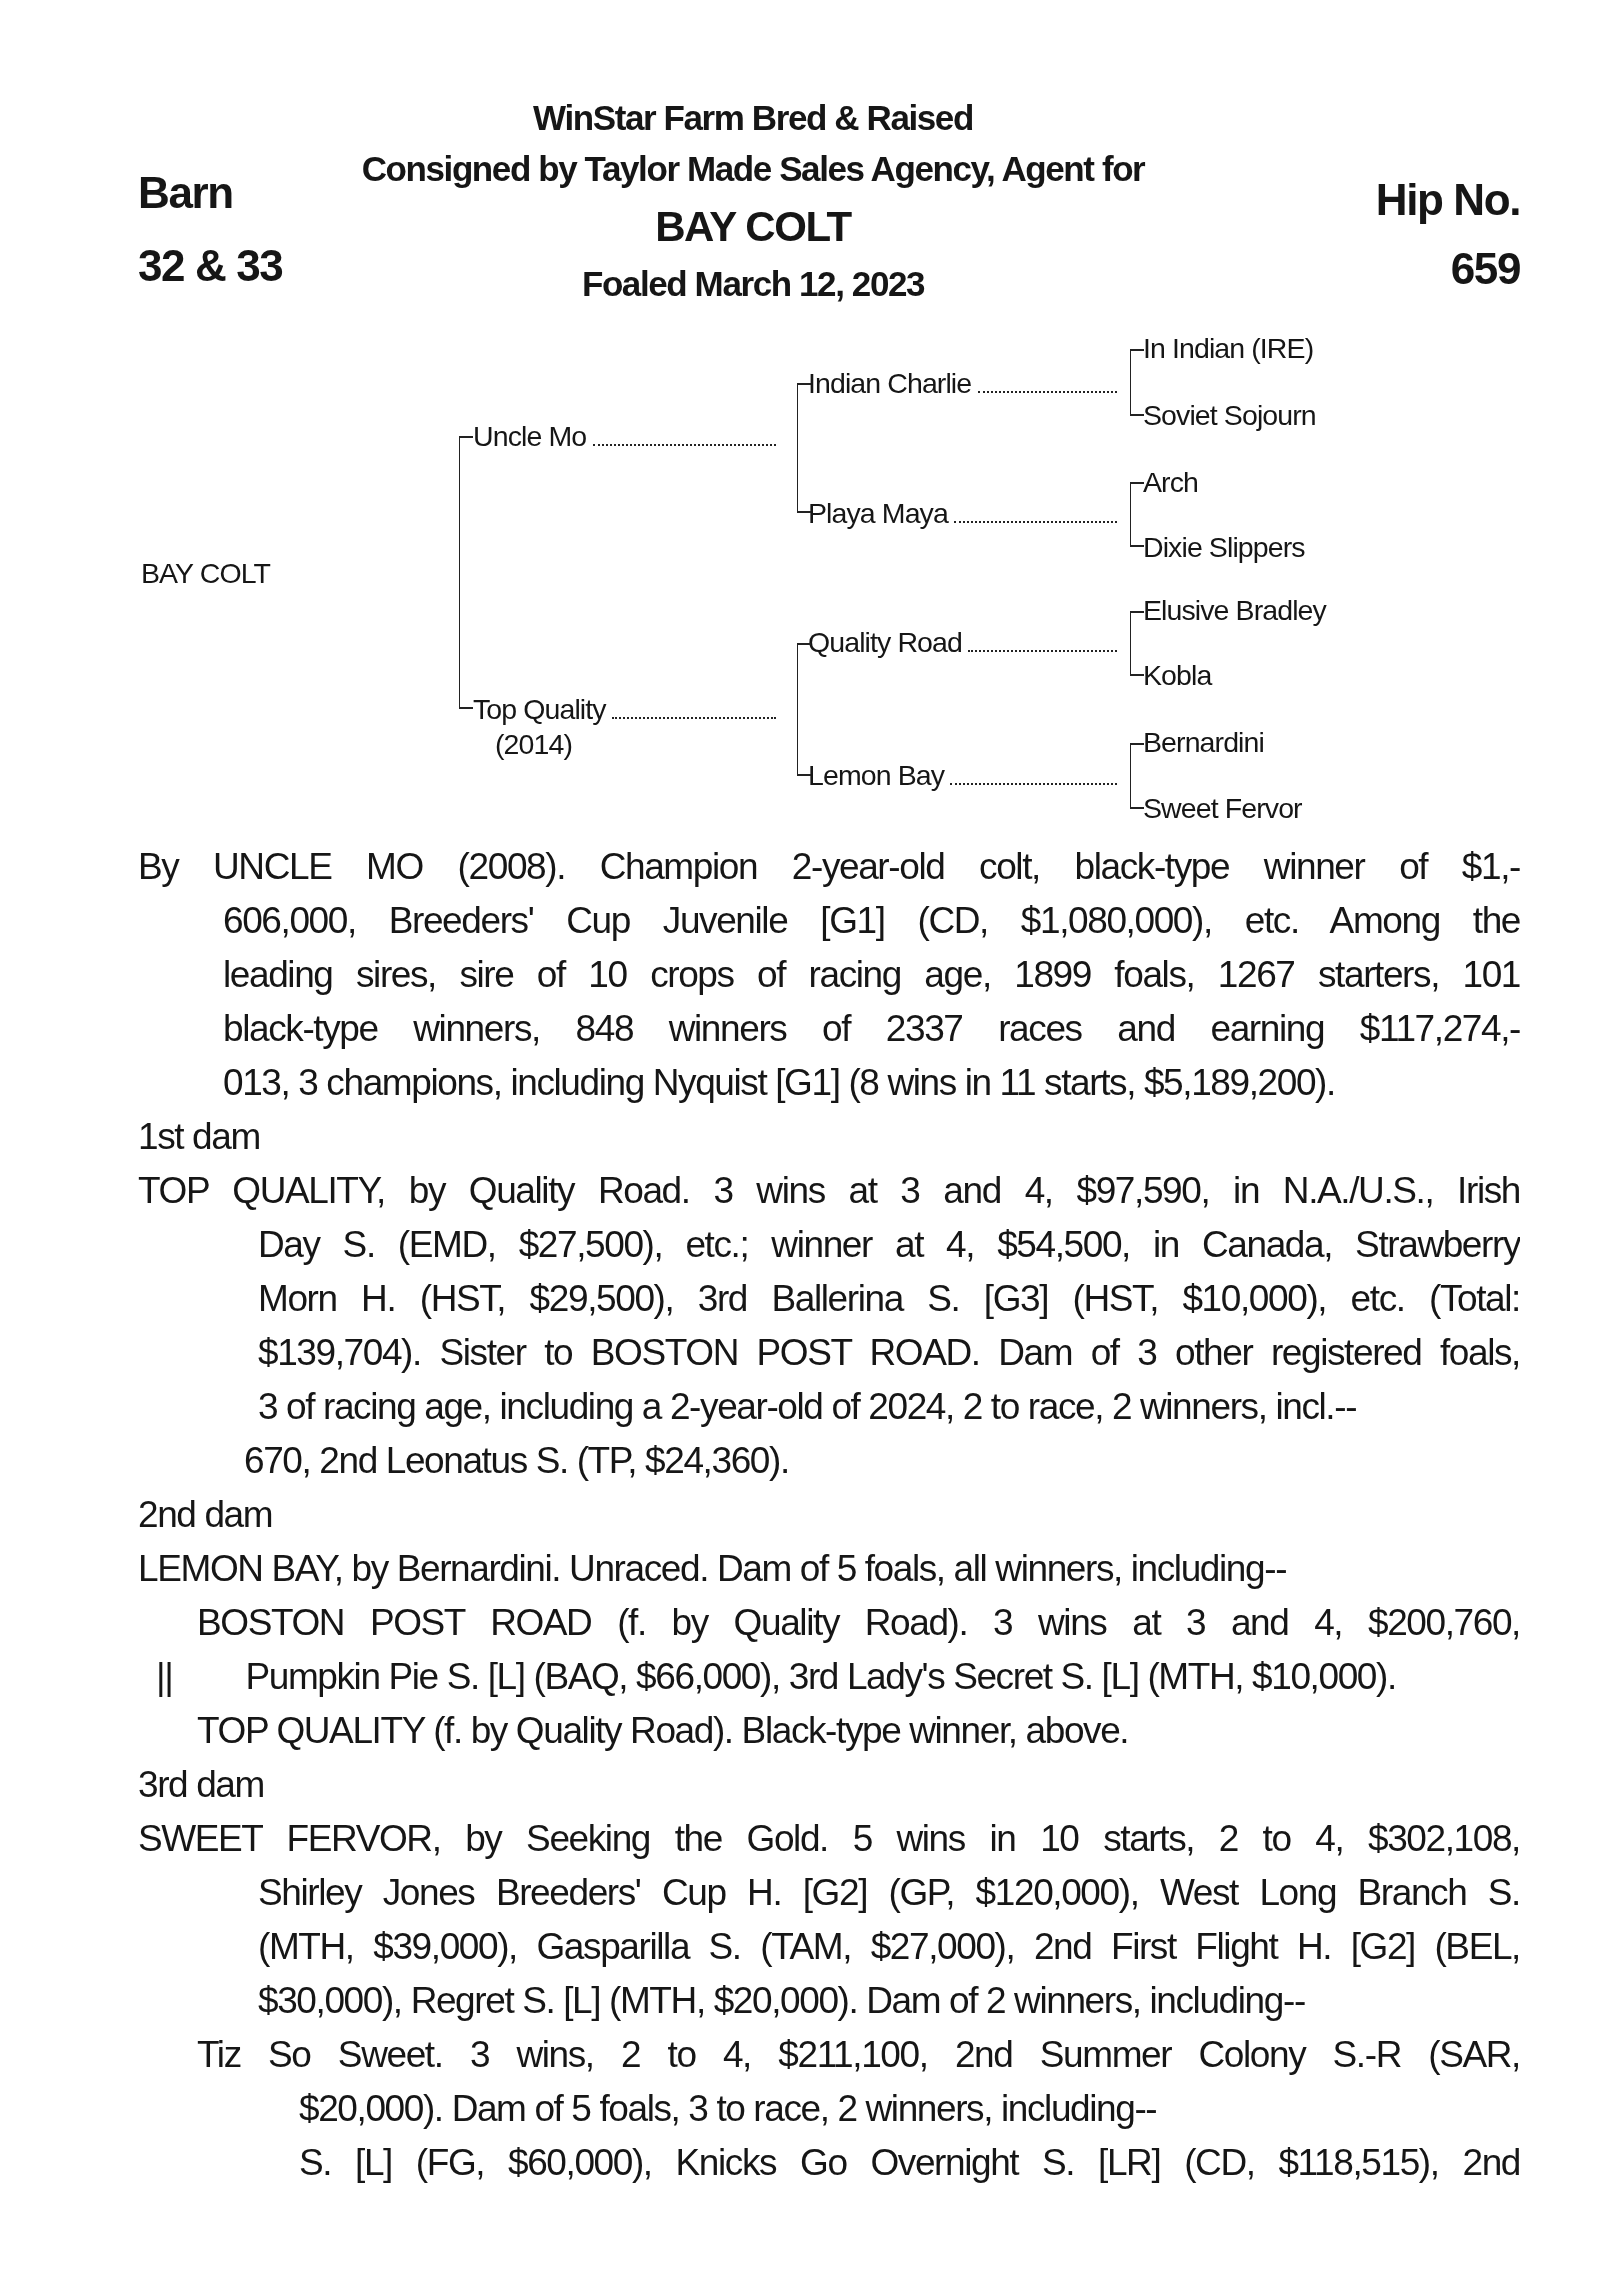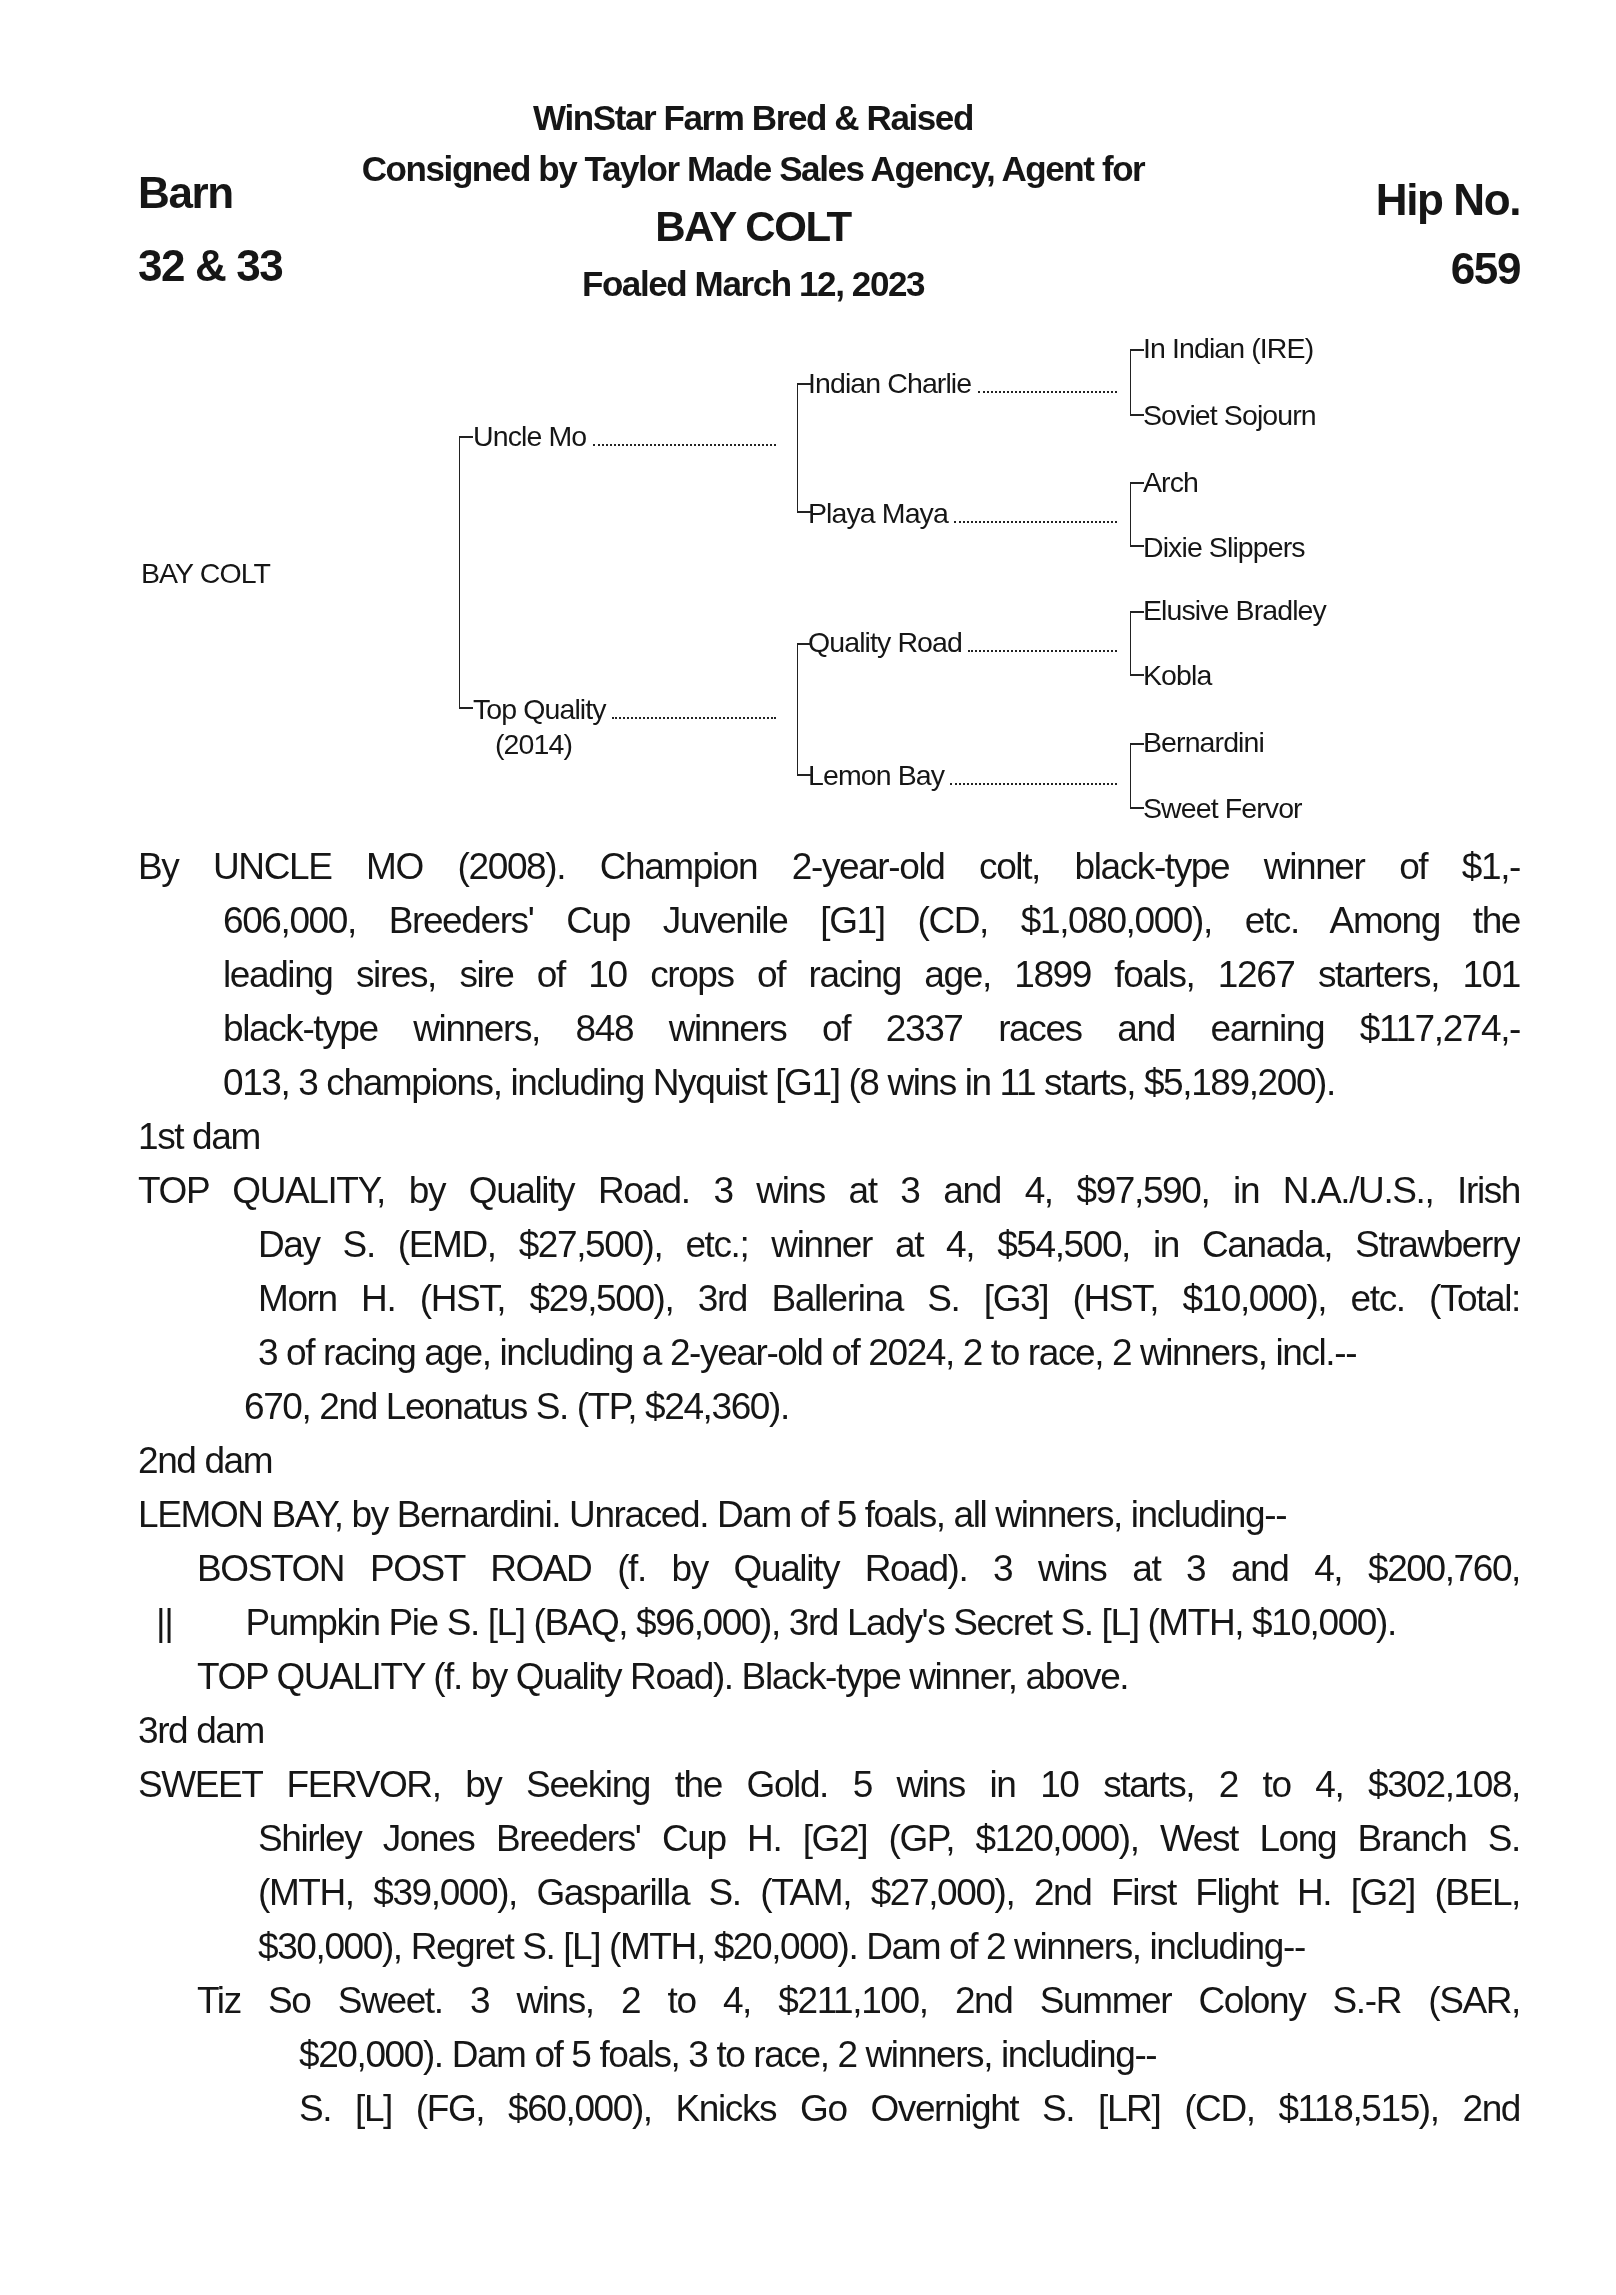--- a/index.html
+++ b/index.html
@@ -143,26 +143,27 @@
   <div class="body-text">
       <div class="bl f just"><b>By UNCLE MO</b><span> (2008). Champion 2-year-old colt, black-type winner of $1,-</span></div>
       <div class="bl by just"><span>606,000, Breeders' Cup Juvenile </span><b>[G1]</b><span> (CD, $1,080,000), etc. Among the</span></div>
       <div class="bl by just"><span>leading sires, sire of 10 crops of racing age, 1899 foals, 1267 starters, 101</span></div>
       <div class="bl by just"><span>black-type winners, 848 winners of 2337 races and earning $117,274,-</span></div>
       <div class="bl by"><span>013, 3 champions, including Nyquist </span><b>[G1]</b><span> (8 wins in 11 starts, $5,189,200).</span></div>
       <div class="bl f"><b>1st dam</b></div>
       <div class="bl f just"><b>TOP QUALITY</b><span>, by Quality Road. 3 wins at 3 and 4, $97,590, in N.A./U.S., Irish</span></div>
       <div class="bl h just"><span>Day S. (EMD, $27,500), etc.; winner at 4, $54,500, in Canada, Strawberry</span></div>
       <div class="bl h just"><span>Morn H. (HST, $29,500), 3rd Ballerina S. </span><b>[G3]</b><span> (HST, $10,000), etc. (Total:</span></div>
+      <div class="bl h just"><span>$139,704). Sister to </span><b>BOSTON POST ROAD</b><span>. Dam of 3 other registered foals,</span></div>
       <div class="bl h"><span>3 of racing age, including a 2-year-old of 2024, 2 to race, 2 winners, incl.--</span></div>
       <div class="bl s1b"><span>670, 2nd Leonatus S. (TP, $24,360).</span></div>
       <div class="bl f"><b>2nd dam</b></div>
       <div class="bl f"><span>LEMON BAY, by Bernardini. Unraced. Dam of 5 foals, all winners, including--</span></div>
       <div class="bl s1 just"><b>BOSTON POST ROAD</b><span> (f. by Quality Road). 3 wins at 3 and 4, $200,760,</span></div>
-      <div class="bl bp"><span class="bars">||</span><span>Pumpkin Pie S. [L] (BAQ, $96,000), 3rd Lady's Secret S. [L] (MTH, $10,000).</span></div>
+      <div class="bl bp"><span class="bars">||</span><span>Pumpkin Pie S. [L] (BAQ, $66,000), 3rd Lady's Secret S. [L] (MTH, $10,000).</span></div>
       <div class="bl s1"><b>TOP QUALITY</b><span> (f. by Quality Road). Black-type winner, above.</span></div>
       <div class="bl f"><b>3rd dam</b></div>
       <div class="bl f just"><b>SWEET FERVOR</b><span>, by Seeking the Gold. 5 wins in 10 starts, 2 to 4, $302,108,</span></div>
       <div class="bl h just"><span>Shirley Jones Breeders' Cup H. </span><b>[G2]</b><span> (GP, $120,000), West Long Branch S.</span></div>
       <div class="bl h just"><span>(MTH, $39,000), Gasparilla S. (TAM, $27,000), 2nd First Flight H. </span><b>[G2]</b><span> (BEL,</span></div>
       <div class="bl h"><span>$30,000), Regret S. [L] (MTH, $20,000). Dam of 2 winners, including--</span></div>
       <div class="bl s1 just"><b>Tiz So Sweet</b><span>. 3 wins, 2 to 4, $211,100, 2nd Summer Colony S.-R (SAR,</span></div>
       <div class="bl s1c"><span>$20,000). Dam of 5 foals, 3 to race, 2 winners, including--</span></div>
       <div class="bl s1c just"><span>S. [L] (FG, $60,000), Knicks Go Overnight S. [LR] (CD, $118,515), 2nd</span></div>
     </div>

